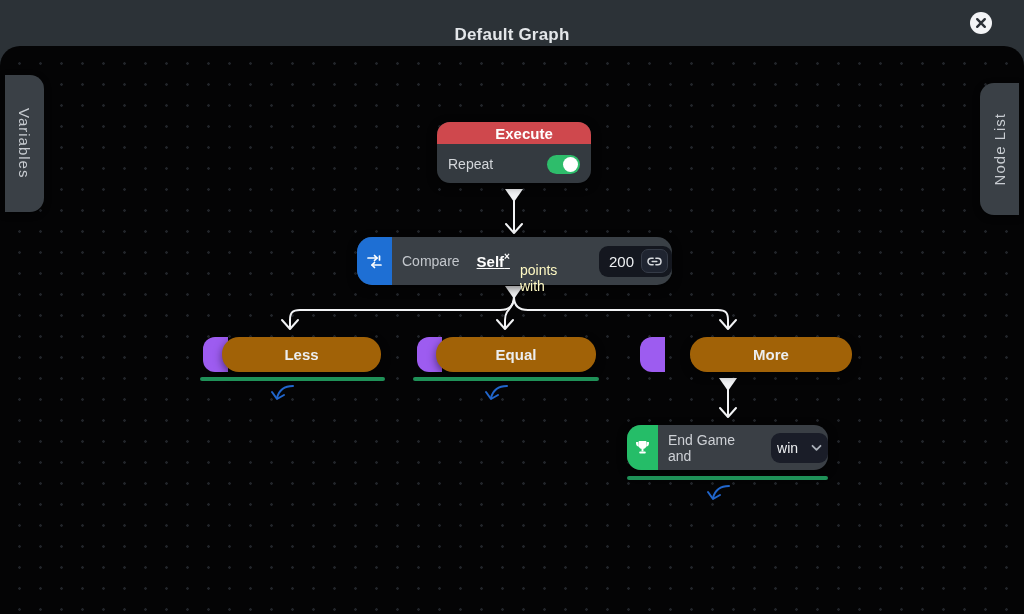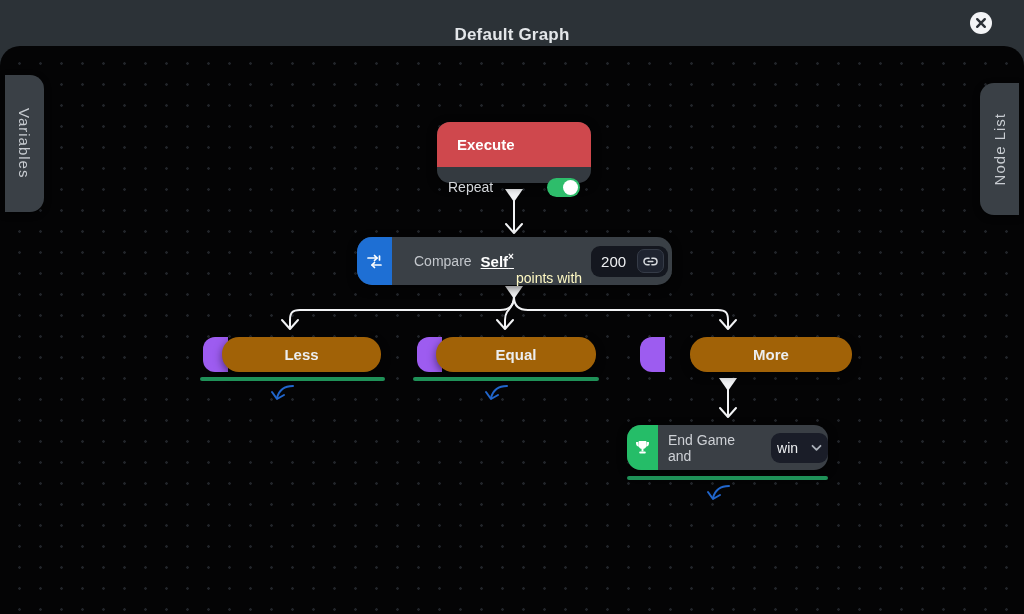--- a/index.html
+++ b/index.html
@@ -31,33 +31,33 @@
 
   
   svg.wires{position:absolute;left:0;top:0;width:1024px;height:614px;pointer-events:none;}
 
   
   .node{position:absolute;box-shadow:0 3px 10px rgba(0,0,0,.55);}
   .underline{position:absolute;height:4px;border-radius:2px;background:#1f9158;}
 
   
   .exec{left:437px;top:122px;width:154px;height:61px;border-radius:13px;background:#343a40;cursor:grab;}
-  .exec .hdr{height:45px;border-radius:13px 13px 0 0;background:#cf484d;display:flex;align-items:center;justify-content:flex-start;
+  .exec .hdr{height:22px;border-radius:13px 13px 0 0;background:#cf484d;display:flex;align-items:center;justify-content:center;
              color:#fff;font-weight:700;font-size:15px;padding-left:20px;}
   .exec .row{height:40px;display:flex;align-items:center;justify-content:space-between;padding:0 11px;}
   .exec .row .lbl{color:#d3d6da;font-size:14px;}
   .toggle{width:33px;height:19px;border-radius:10px;background:#2ebd6b;position:relative;cursor:pointer;}
   .toggle .knob{position:absolute;right:2px;top:2px;width:15px;height:15px;border-radius:50%;background:#fff;}
 
   
   .compare{left:357px;top:237px;width:315px;height:48px;border-radius:15px;background:#3a4046;
            display:flex;align-items:center;cursor:grab;}
   .compare .cap{width:35px;height:48px;border-radius:15px 0 0 15px;background:#1e6fd4;
                 display:flex;align-items:center;justify-content:center;flex:0 0 auto;}
-  .compare .content{display:flex;align-items:center;padding-left:22px;}
+  .compare .content{display:flex;align-items:center;padding-left:10px;gap:8px;}
   .compare .txt{color:#c3c7cc;font-size:14px;}
   .chip{color:#fff;font-weight:700;font-size:15px;margin-left:9px;position:relative;cursor:pointer;text-decoration:underline;}
   .chip sup{font-size:10px;font-weight:700;color:#fff;position:relative;top:-1px;}
   .compare .txt2{color:#fef9c3;font-size:14px;margin-left:2px;margin-top:34px;}
   .valpill{margin-left:9px;width:77px;height:31px;border-radius:9px;background:#14171f;
            display:flex;align-items:center;justify-content:space-between;padding:0 4px 0 10px;cursor:text;}
   .valpill .val{color:#eef0f2;font-size:15px;}
   .linkbtn{width:27px;height:24px;border-radius:7px;background:#1f2430;border:1px solid #353b47;
            display:flex;align-items:center;justify-content:center;cursor:pointer;}
 

